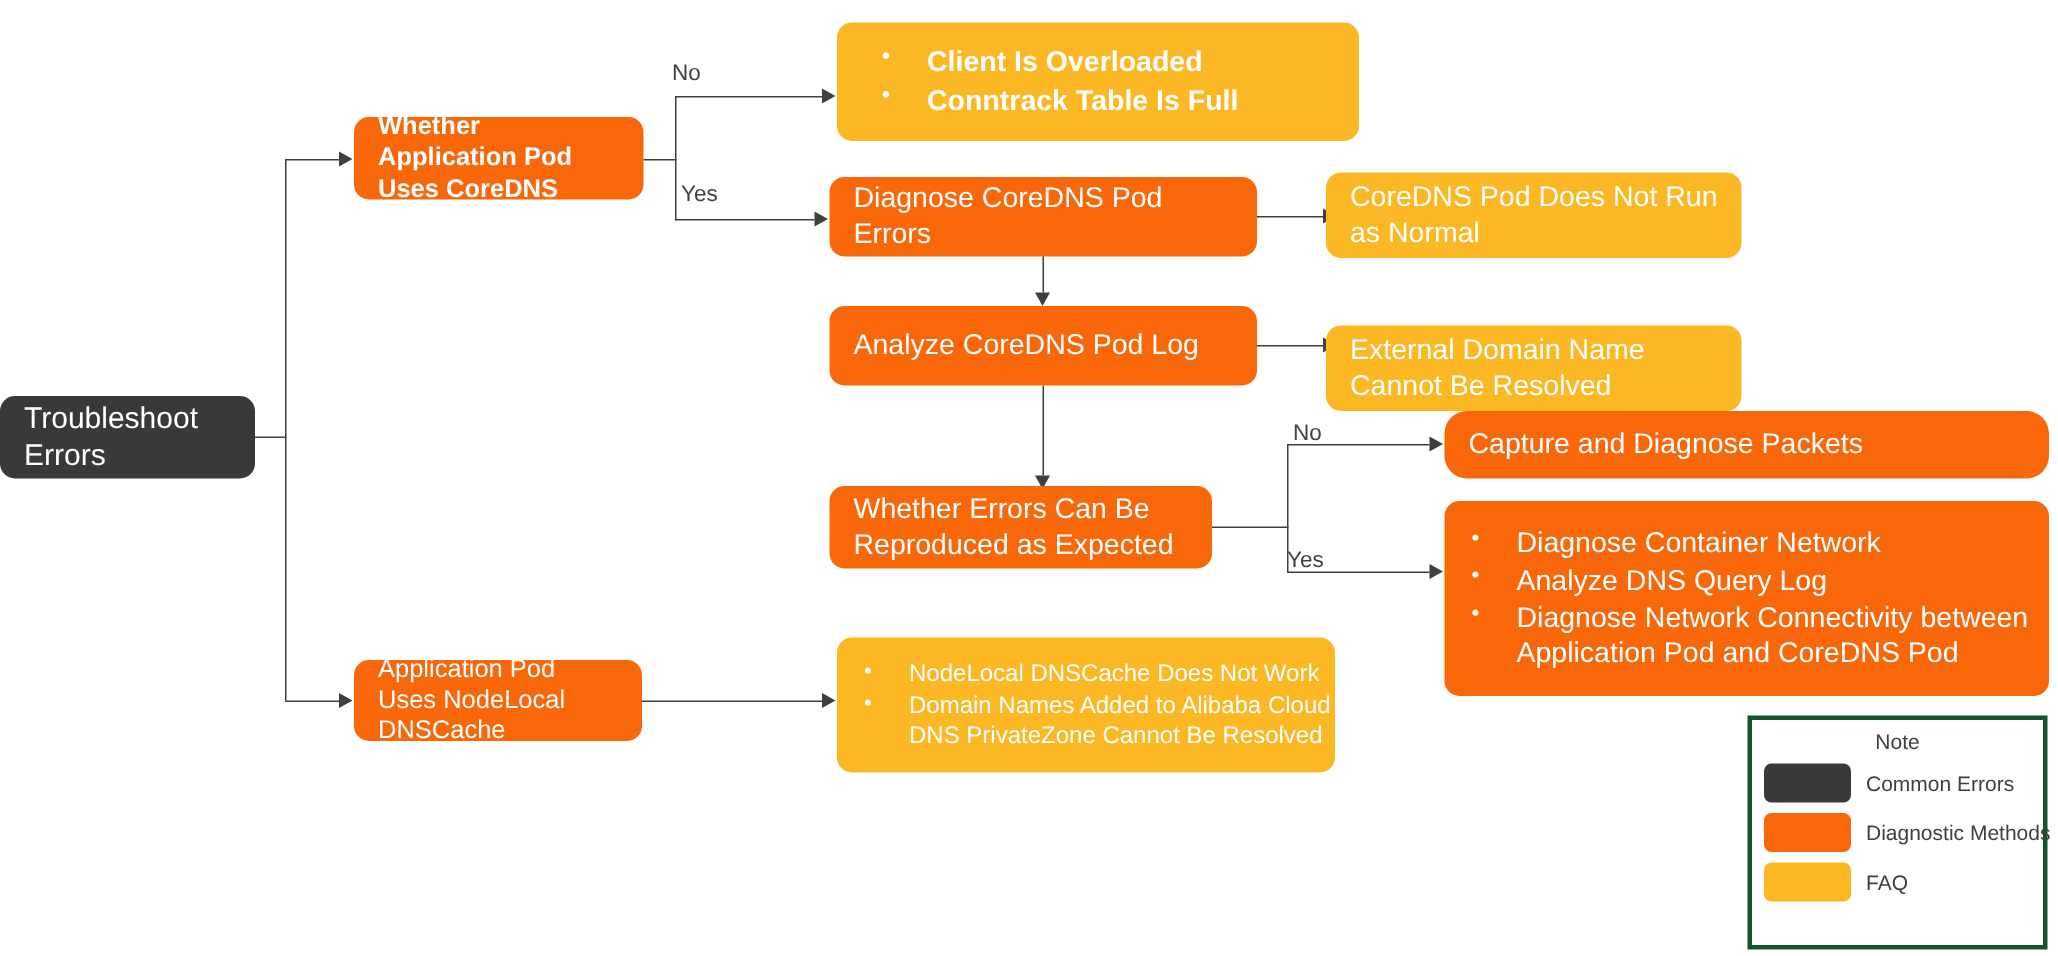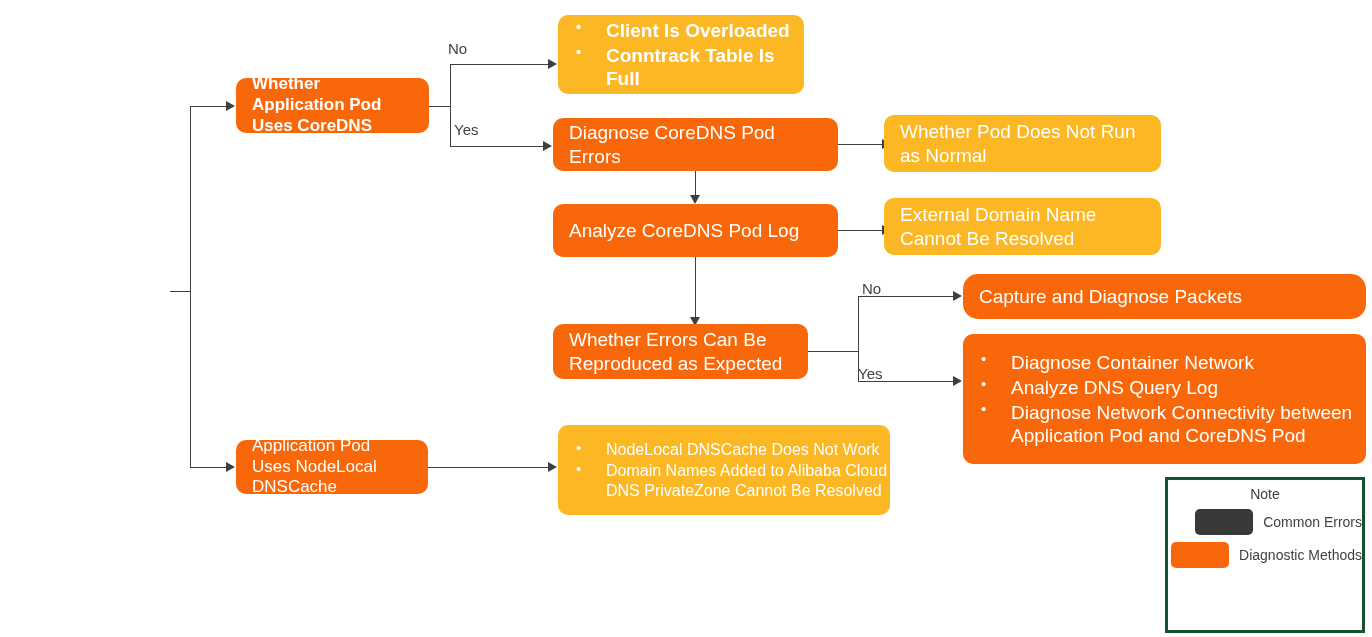--- a/index.html
+++ b/index.html
@@ -103,21 +103,20 @@
   #legend .legend-title {
     text-align: center;
     font-size: 14px;
     color: #3f3f3f;
     margin-top: 6px;
   }
   #legend .legend-row {
     display: flex;
     align-items: center;
     margin: 7px 0 0 8px;
-    justify-content: flex-end;
   }
   #legend .swatch {
     width: 58px;
     height: 26px;
     border-radius: 5px;
     flex: none;
   }
   #legend .legend-label {
     font-size: 14px;
     color: #3f3f3f;
@@ -170,46 +169,49 @@
   <div class="arrow" style="left:953px; top:376px;"></div>
 
   <div class="ln lnh" style="left:428px; top:467px; width:120px;"></div>
   <div class="arrow" style="left:548px; top:462px;"></div>
 
   <div class="elabel" style="left:448px; top:40px;">No</div>
   <div class="elabel" style="left:454px; top:121px;">Yes</div>
   <div class="elabel" style="left:862px; top:280px;">No</div>
   <div class="elabel" style="left:858px; top:365px;">Yes</div>
 
+  <div class="node dark pad fs20" style="left:0px; top:264px; width:170px; height:55px;">
+    <span class="txt">Troubleshoot Errors</span>
+  </div>
 
   <div class="node orange pad fs17 bold" style="left:236px; top:78px; width:193px; height:55px;">
     <span class="txt">Whether Application Pod
 Uses CoreDNS</span>
   </div>
 
-  <div class="node amber fs19 bold" style="left:558px; top:15px; width:246px; height:79px;">
+  <div class="node amber fs19 bold" style="left:558px; top:15px; width:348px; height:79px;padding-left:12px;">
     <ul class="bullets">
       <li>Client Is Overloaded</li>
       <li>Conntrack Table Is Full</li>
     </ul>
   </div>
 
   <div class="node orange pad fs19" style="left:553px; top:118px; width:285px; height:53px;">
     <span class="txt">Diagnose CoreDNS Pod Errors</span>
   </div>
 
   <div class="node amber pad fs19" style="left:884px; top:115px; width:277px; height:57px;">
-    <span class="txt">Whether Pod Does Not Run as Normal</span>
+    <span class="txt">CoreDNS Pod Does Not Run as Normal</span>
   </div>
 
   <div class="node orange pad fs19" style="left:553px; top:204px; width:285px; height:53px;">
     <span class="txt">Analyze CoreDNS Pod Log</span>
   </div>
 
-  <div class="node amber pad fs19" style="left:884px; top:198px; width:277px; height:57px;">
+  <div class="node amber pad fs19" style="left:884px; top:217px; width:277px; height:57px;">
     <span class="txt">External Domain Name Cannot Be Resolved</span>
   </div>
 
   <div class="node orange pad fs19" style="left:553px; top:324px; width:255px; height:55px;">
     <span class="txt">Whether Errors Can Be Reproduced as Expected</span>
   </div>
 
   <div class="node orange pad fs19" style="left:963px; top:274px; width:403px; height:45px;border-radius:15px;">
     <span class="txt">Capture and Diagnose Packets</span>
   </div>
@@ -239,15 +241,19 @@
     <div class="legend-row">
       <div class="swatch" style="background:#3b3838;"></div>
       <div class="legend-label">Common Errors</div>
     </div>
 
     <div class="legend-row">
       <div class="swatch" style="background:#f8680b;"></div>
       <div class="legend-label">Diagnostic Methods</div>
     </div>
 
+    <div class="legend-row">
+      <div class="swatch" style="background:#fcb724;"></div>
+      <div class="legend-label">FAQ</div>
+    </div>
   </div>
 
 </div>
 
 </body></html>

